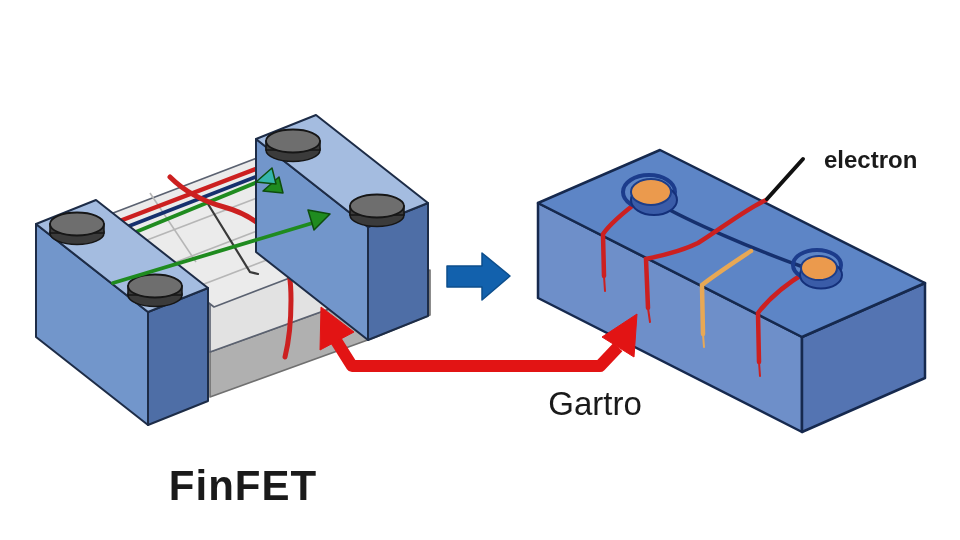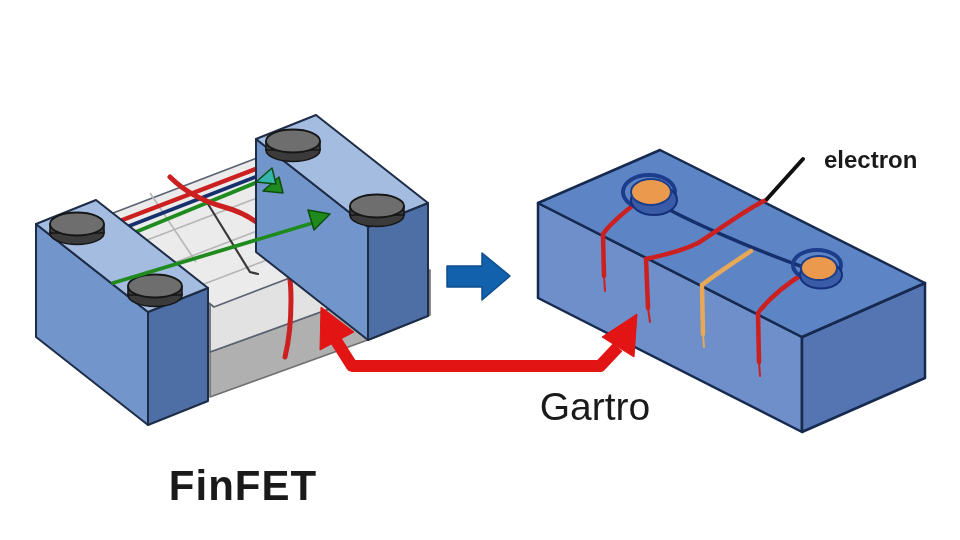--- a/index.html
+++ b/index.html
@@ -34,21 +34,21 @@
   
   .blue-arrow{fill:var(--transition-arrow-blue,#1261ad);stroke:#0d4e8c;stroke-width:1.5;stroke-linejoin:round;}
   .callout-shaft{stroke:var(--callout-arrow-red,#e21414);stroke-width:12;fill:none;stroke-linejoin:round;}
   .callout-head{fill:var(--callout-arrow-red,#e21414);stroke:var(--callout-arrow-red,#e21414);stroke-linejoin:round;}
   .pointer{stroke:var(--pointer-black,#111111);stroke-width:4;stroke-linecap:round;}
   
   .lbl{position:absolute;color:var(--text,#1a1a1a);white-space:nowrap;}
   .lbl-struct{transform:translateX(-50%);font-size:42px;font-weight:800;letter-spacing:1px;text-align:center;}
   .lbl-finfet{left:243px;top:462px;}
   .lbl-gaa{left:714px;top:462px;}
-  .lbl-gartro{left:595px;top:385px;transform:translateX(-50%);font-size:39px;font-weight:500;}
+  .lbl-gartro{left:595px;top:385px;transform:translateX(-50%);font-size:33px;font-weight:500;}
   .lbl-electron{left:824px;top:137px;font-size:24px;font-weight:600;margin-top:9px;}
 </style>
 </head>
 <body>
 
 <div class="stage">
 
   <svg width="960" height="540" viewBox="0 0 960 540">
 
     <g>

